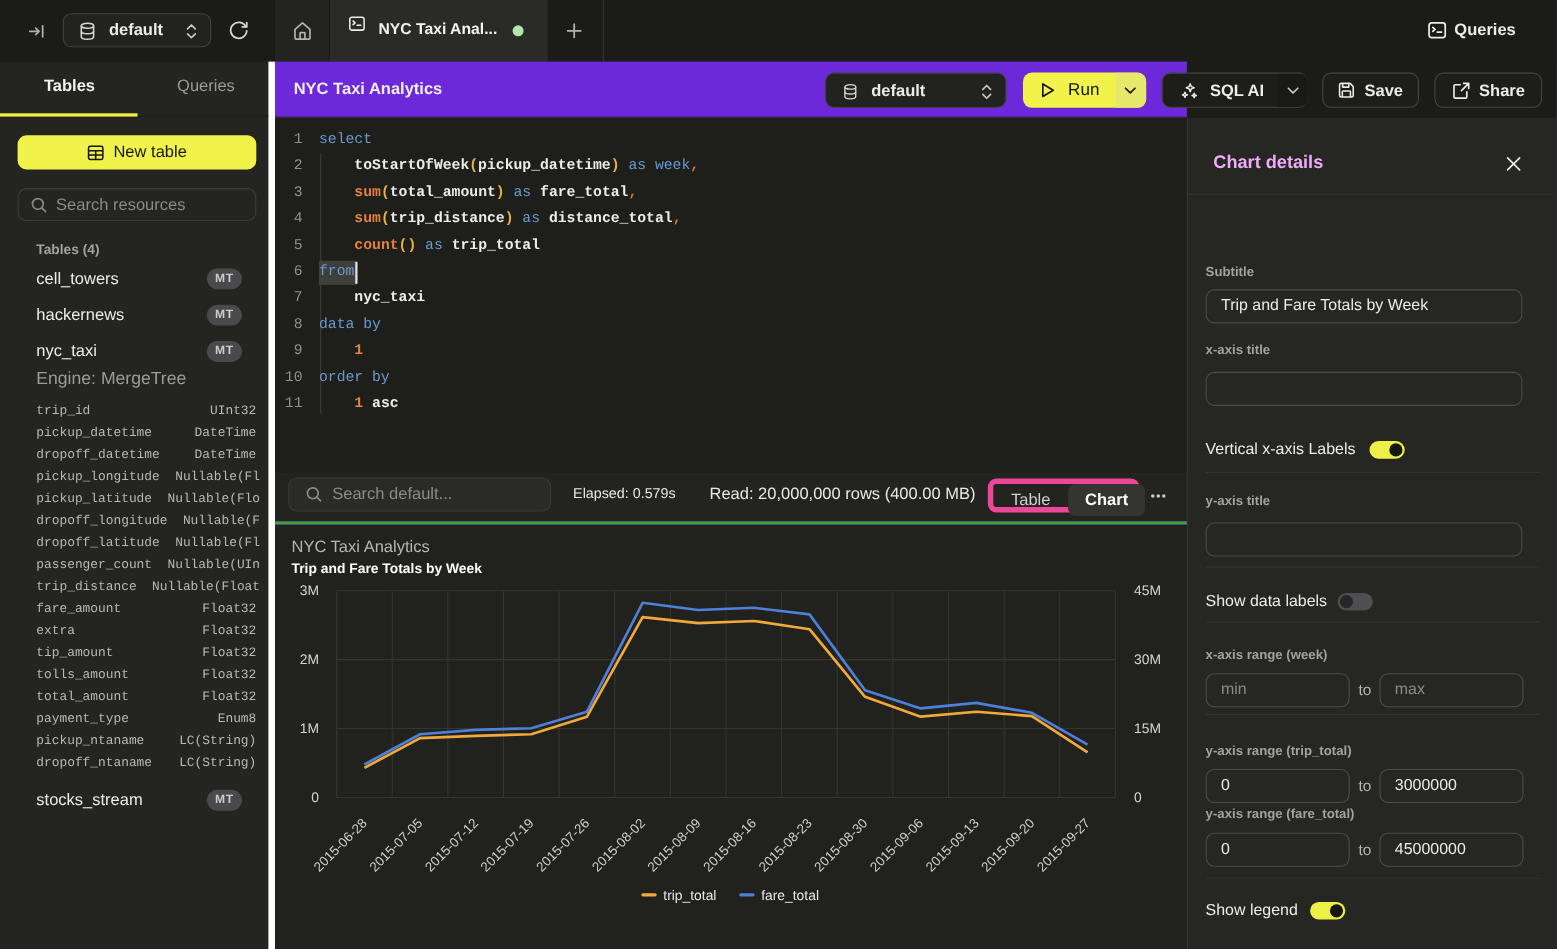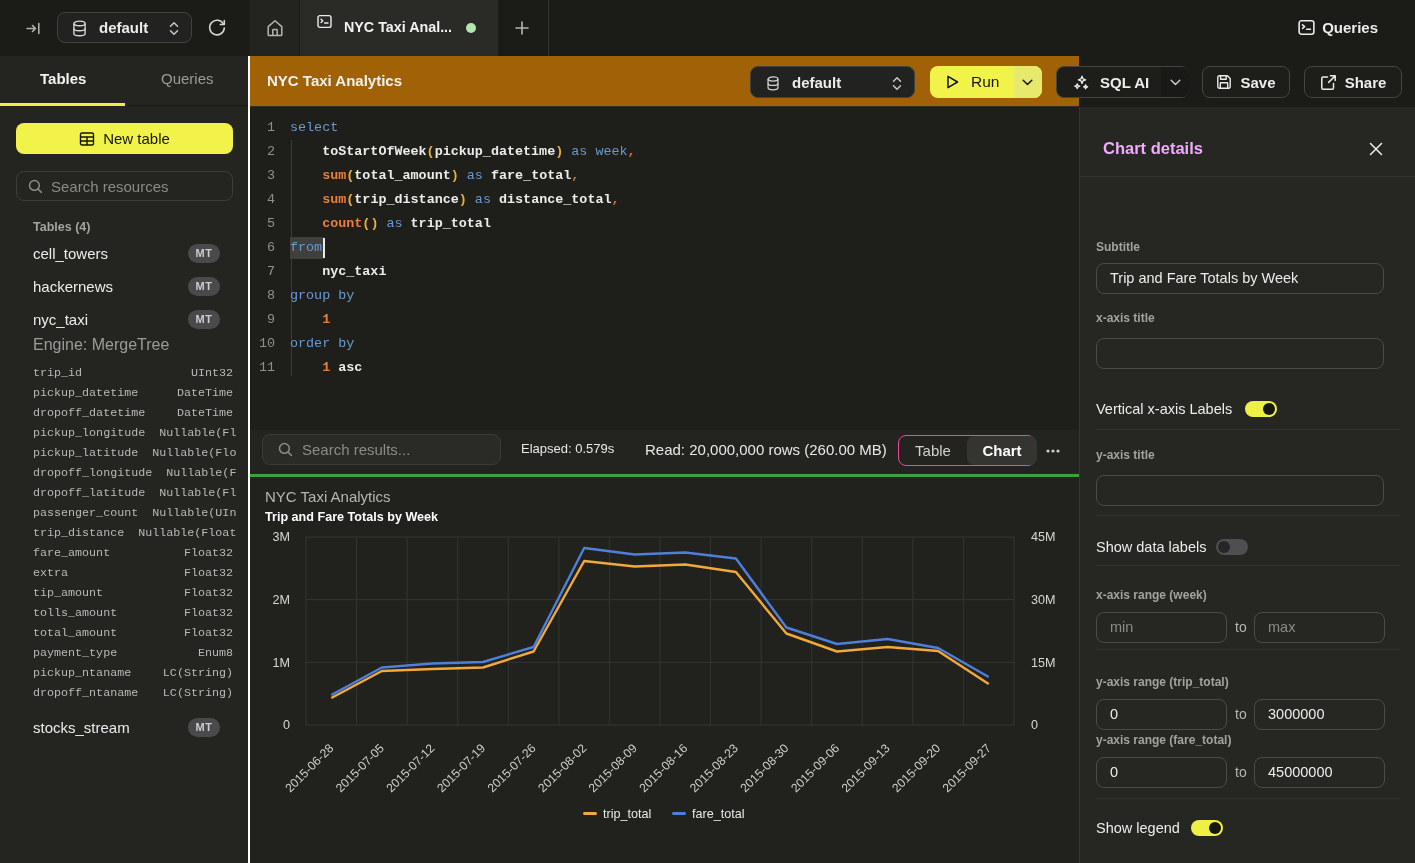--- a/index.html
+++ b/index.html
@@ -11,58 +11,58 @@
 #topbar { position:absolute; left:0; top:0; width:1415px; height:56px; background:#1b1b18; }
 #homebtn { position:absolute; left:250px; top:0; width:49px; height:56px; background:#232320; }
 #activetab { position:absolute; left:300px; top:0; width:198px; height:56px; background:#2a2a27; }
 #tabvline { position:absolute; left:548px; top:0; width:1px; height:56px; background:#32322f; }
 .dbselect { position:absolute; border:1px solid #41413e; border-radius:8px; background:#222220; }
 #dbsel1 { left:57px; top:12px; width:135px; height:31px; }
 .dbselect .dbtxt { position:absolute; left:41px; top:6px; font-size:15px; color:#ececea; font-weight:600; }
 #queries-top { position:absolute; right:37px; top:19px; display:flex; align-items:center; gap:7px; color:#ececea; font-size:15px; font-weight:600; }
 
 
-#sidebar { position:absolute; left:0; top:56px; width:250px; height:807px; background:#242421; border-right:2px solid #ffffff; }
+#sidebar { position:absolute; left:0; top:56px; width:250px; height:807px; background:#242421; border-right:6px solid #ffffff; }
 #sidetabs { position:absolute; left:0; top:0; width:100%; height:50px; border-bottom:1px solid #1a1a18; }
 #sidetabs .t1 { position:absolute; left:40px; top:14px; font-size:15px; font-weight:700; color:#f2f2f0; }
 #sidetabs .t2 { position:absolute; left:161px; top:14px; font-size:15px; color:#9a9a97; }
 #sidetabs .yline { position:absolute; left:0; bottom:-1px; width:125px; height:3px; background:#eef046; }
 #newtable { position:absolute; left:16px; top:67px; width:217px; height:31px; background:#f1f34b; border-radius:8px; display:flex; align-items:center; justify-content:center; gap:8px; color:#15150f; font-size:15px; font-weight:500; }
 #sidesearch { position:absolute; left:16px; top:115px; width:217px; height:30px; border:1px solid #3c3c39; border-radius:8px; display:flex; align-items:center; padding-left:11px; gap:8px; color:#8a8a87; font-size:15px; }
 #tables4 { position:absolute; left:33px; top:164px; font-size:12.5px; font-weight:700; color:#a2a29f; }
 .trow { position:absolute; left:33px; width:200px; height:20px; }
 .trow .nm { font-size:15px; color:#ececea; }
 .mt { position:absolute; right:13px; top:-1px; width:32px; height:19px; background:#4a4a4c; border-radius:10px; color:#cccccb; font-size:11px; font-weight:700; text-align:center; line-height:19px; letter-spacing:0.5px; }
 #engine { position:absolute; left:33px; top:280px; font-size:16px; color:#9b9b98; }
 .col { position:absolute; left:33px; width:200px; font-family:"Liberation Mono",monospace; font-size:11.7px; color:#b9b9b7; white-space:pre; }
 .col b { position:absolute; right:0; top:0; font-weight:400; }
 
 
-#center { position:absolute; left:250px; top:56px; width:829px; height:807px; background:#a16207; }
+#center { position:absolute; left:250px; top:56px; width:829px; height:807px; background:#6d28d9; }
 #docheader { position:absolute; left:0; top:0; width:829px; height:51px; border-bottom:1px solid #2e2e2b; }
 #docheader .title { position:absolute; left:17px; top:16px; font-size:15px; font-weight:600; color:#f0f0ee; }
 .hbtn { position:absolute; top:10px; height:32px; border:1px solid #45453f; border-radius:8px; color:#ececea; font-size:15px; font-weight:600; display:flex; align-items:center; justify-content:center; gap:8px; background:#1d1d1a; }
 
 
 #editor { position:absolute; left:0; top:51px; width:829px; height:323px; background:#1e1e1b; font-family:"Liberation Mono",monospace; font-size:13.4px; }
 .cline { position:absolute; left:0; width:829px; height:24px; line-height:24px; white-space:pre; }
 .lnum { position:absolute; left:0; width:25px; text-align:right; color:#8f8f8c; }
 .ltxt { position:absolute; left:40px; font-weight:700; color:#ececea; }
 .kw { color:#689ad2; font-weight:400; }
 .fn { color:#e58040; }
 .pn { color:#e5b33f; }
 .cm { color:#e07339; }
 .guide { position:absolute; left:41px; width:1px; background:#3a3a37; }
 
 
 #resbar { position:absolute; left:0; top:374px; width:829px; height:44px; background:#232320; }
 #ressearch { position:absolute; left:12px; top:4px; width:239px; height:31px; background:#2a2a27; border:1px solid #3a3a37; border-radius:8px; display:flex; align-items:center; padding-left:15px; gap:9px; color:#8b8b88; font-size:15px; }
 #elapsed { position:absolute; left:271px; top:11px; font-size:13px; color:#e8e8e6; }
 #readtxt { position:absolute; left:395px; top:11px; font-size:15px; color:#e8e8e6; }
-#seg { position:absolute; left:648px; top:5px; width:138px; height:31px; border:1px solid #ec4899; border-radius:8px; background:#232320; }
+#seg { position:absolute; left:648px; top:5px; width:138px; height:31px; border:5px solid #ec4899; border-radius:8px; background:#232320; }
 #seg .s1 { position:absolute; left:0; top:0; width:68px; height:29px; line-height:29px; text-align:center; color:#d0d0cd; font-size:15px; }
 #seg .s2 { position:absolute; left:68px; top:0; width:70px; height:29px; line-height:29px; text-align:center; color:#ffffff; font-size:15px; font-weight:700; background:#343431; border-radius:7px; }
 #greenline { position:absolute; left:0; top:418px; width:829px; height:3px; background:#3c9e3c; }
 #chart { position:absolute; left:0; top:421px; width:829px; height:386px; background:#21211e; }
 
 
 #panel { position:absolute; left:1079px; top:107px; width:336px; height:756px; background:#262623; border-left:1px solid #343431; }
 #panel .phead { position:absolute; left:23px; top:32px; font-size:16.5px; font-weight:700; color:#f0abfc; }
 #panel .pclose { position:absolute; left:289px; top:35px; width:14px; height:14px; }
 #pdiv1 { position:absolute; left:0; top:69px; width:336px; height:1px; background:#32322f; }
@@ -235,36 +235,36 @@
 
   <div id="editor">
     <div class="guide" style="top:33px;height:236px"></div>
     <div class="cline" style="top:8.5px"><span class="lnum">1</span><span class="ltxt"><span class="kw">select</span></span></div>
     <div class="cline" style="top:32.5px"><span class="lnum">2</span><span class="ltxt">    toStartOfWeek<span class="pn">(</span>pickup_datetime<span class="pn">)</span><span class="kw"> as week</span><span class="cm">,</span></span></div>
     <div class="cline" style="top:56.5px"><span class="lnum">3</span><span class="ltxt">    <span class="fn">sum</span><span class="pn">(</span>total_amount<span class="pn">)</span><span class="kw"> as </span>fare_total<span class="cm">,</span></span></div>
     <div class="cline" style="top:80.5px"><span class="lnum">4</span><span class="ltxt">    <span class="fn">sum</span><span class="pn">(</span>trip_distance<span class="pn">)</span><span class="kw"> as </span>distance_total<span class="cm">,</span></span></div>
     <div class="cline" style="top:104.5px"><span class="lnum">5</span><span class="ltxt">    <span class="fn">count</span><span class="pn">()</span><span class="kw"> as </span>trip_total</span></div>
     <div class="cline" style="top:128.5px"><span class="lnum">6</span><span class="abs" style="left:40px;top:1px;width:34px;height:22px;background:#3f3f3c"></span><span class="ltxt"><span class="kw">from</span></span><span class="abs" style="left:73px;top:2px;width:1.5px;height:20px;background:#e8e8e6"></span></div>
     <div class="cline" style="top:152.5px"><span class="lnum">7</span><span class="ltxt">    nyc_taxi</span></div>
-    <div class="cline" style="top:176.5px"><span class="lnum">8</span><span class="ltxt"><span class="kw">group by</span></span></div>
+    <div class="cline" style="top:176.5px"><span class="lnum">8</span><span class="ltxt"><span class="kw">data by</span></span></div>
     <div class="cline" style="top:200.5px"><span class="lnum">9</span><span class="ltxt">    <span class="fn">1</span></span></div>
     <div class="cline" style="top:224.5px"><span class="lnum">10</span><span class="ltxt"><span class="kw">order by</span></span></div>
     <div class="cline" style="top:248.5px"><span class="lnum">11</span><span class="ltxt">    <span class="fn">1</span> asc</span></div>
   </div>
 
   <div id="resbar">
     <div id="ressearch">
       <svg class="ic" width="15" height="15" viewBox="0 0 15 15" fill="none" stroke="#8b8b88" stroke-width="1.5" stroke-linecap="round">
         <circle cx="6.4" cy="6.4" r="4.9"></circle>
         <path d="M10.2 10.2l3.2 3.2"></path>
       </svg>
-      <span>Search results...</span>
+      <span>Search default...</span>
     </div>
     <span id="elapsed">Elapsed: 0.579s</span>
-    <span id="readtxt">Read: 20,000,000 rows (260.00 MB)</span>
+    <span id="readtxt">Read: 20,000,000 rows (400.00 MB)</span>
     <div id="seg">
           <span class="s1">Table</span>
           <span class="s2">Chart</span>
         </div>
     <svg class="ic abs" style="left:796px;top:19px" width="14" height="4" viewBox="0 0 14 4" fill="#cccccb">
           <circle cx="2" cy="2" r="1.6"></circle>
           <circle cx="7" cy="2" r="1.6"></circle>
           <circle cx="12" cy="2" r="1.6"></circle>
         </svg>
   </div>

